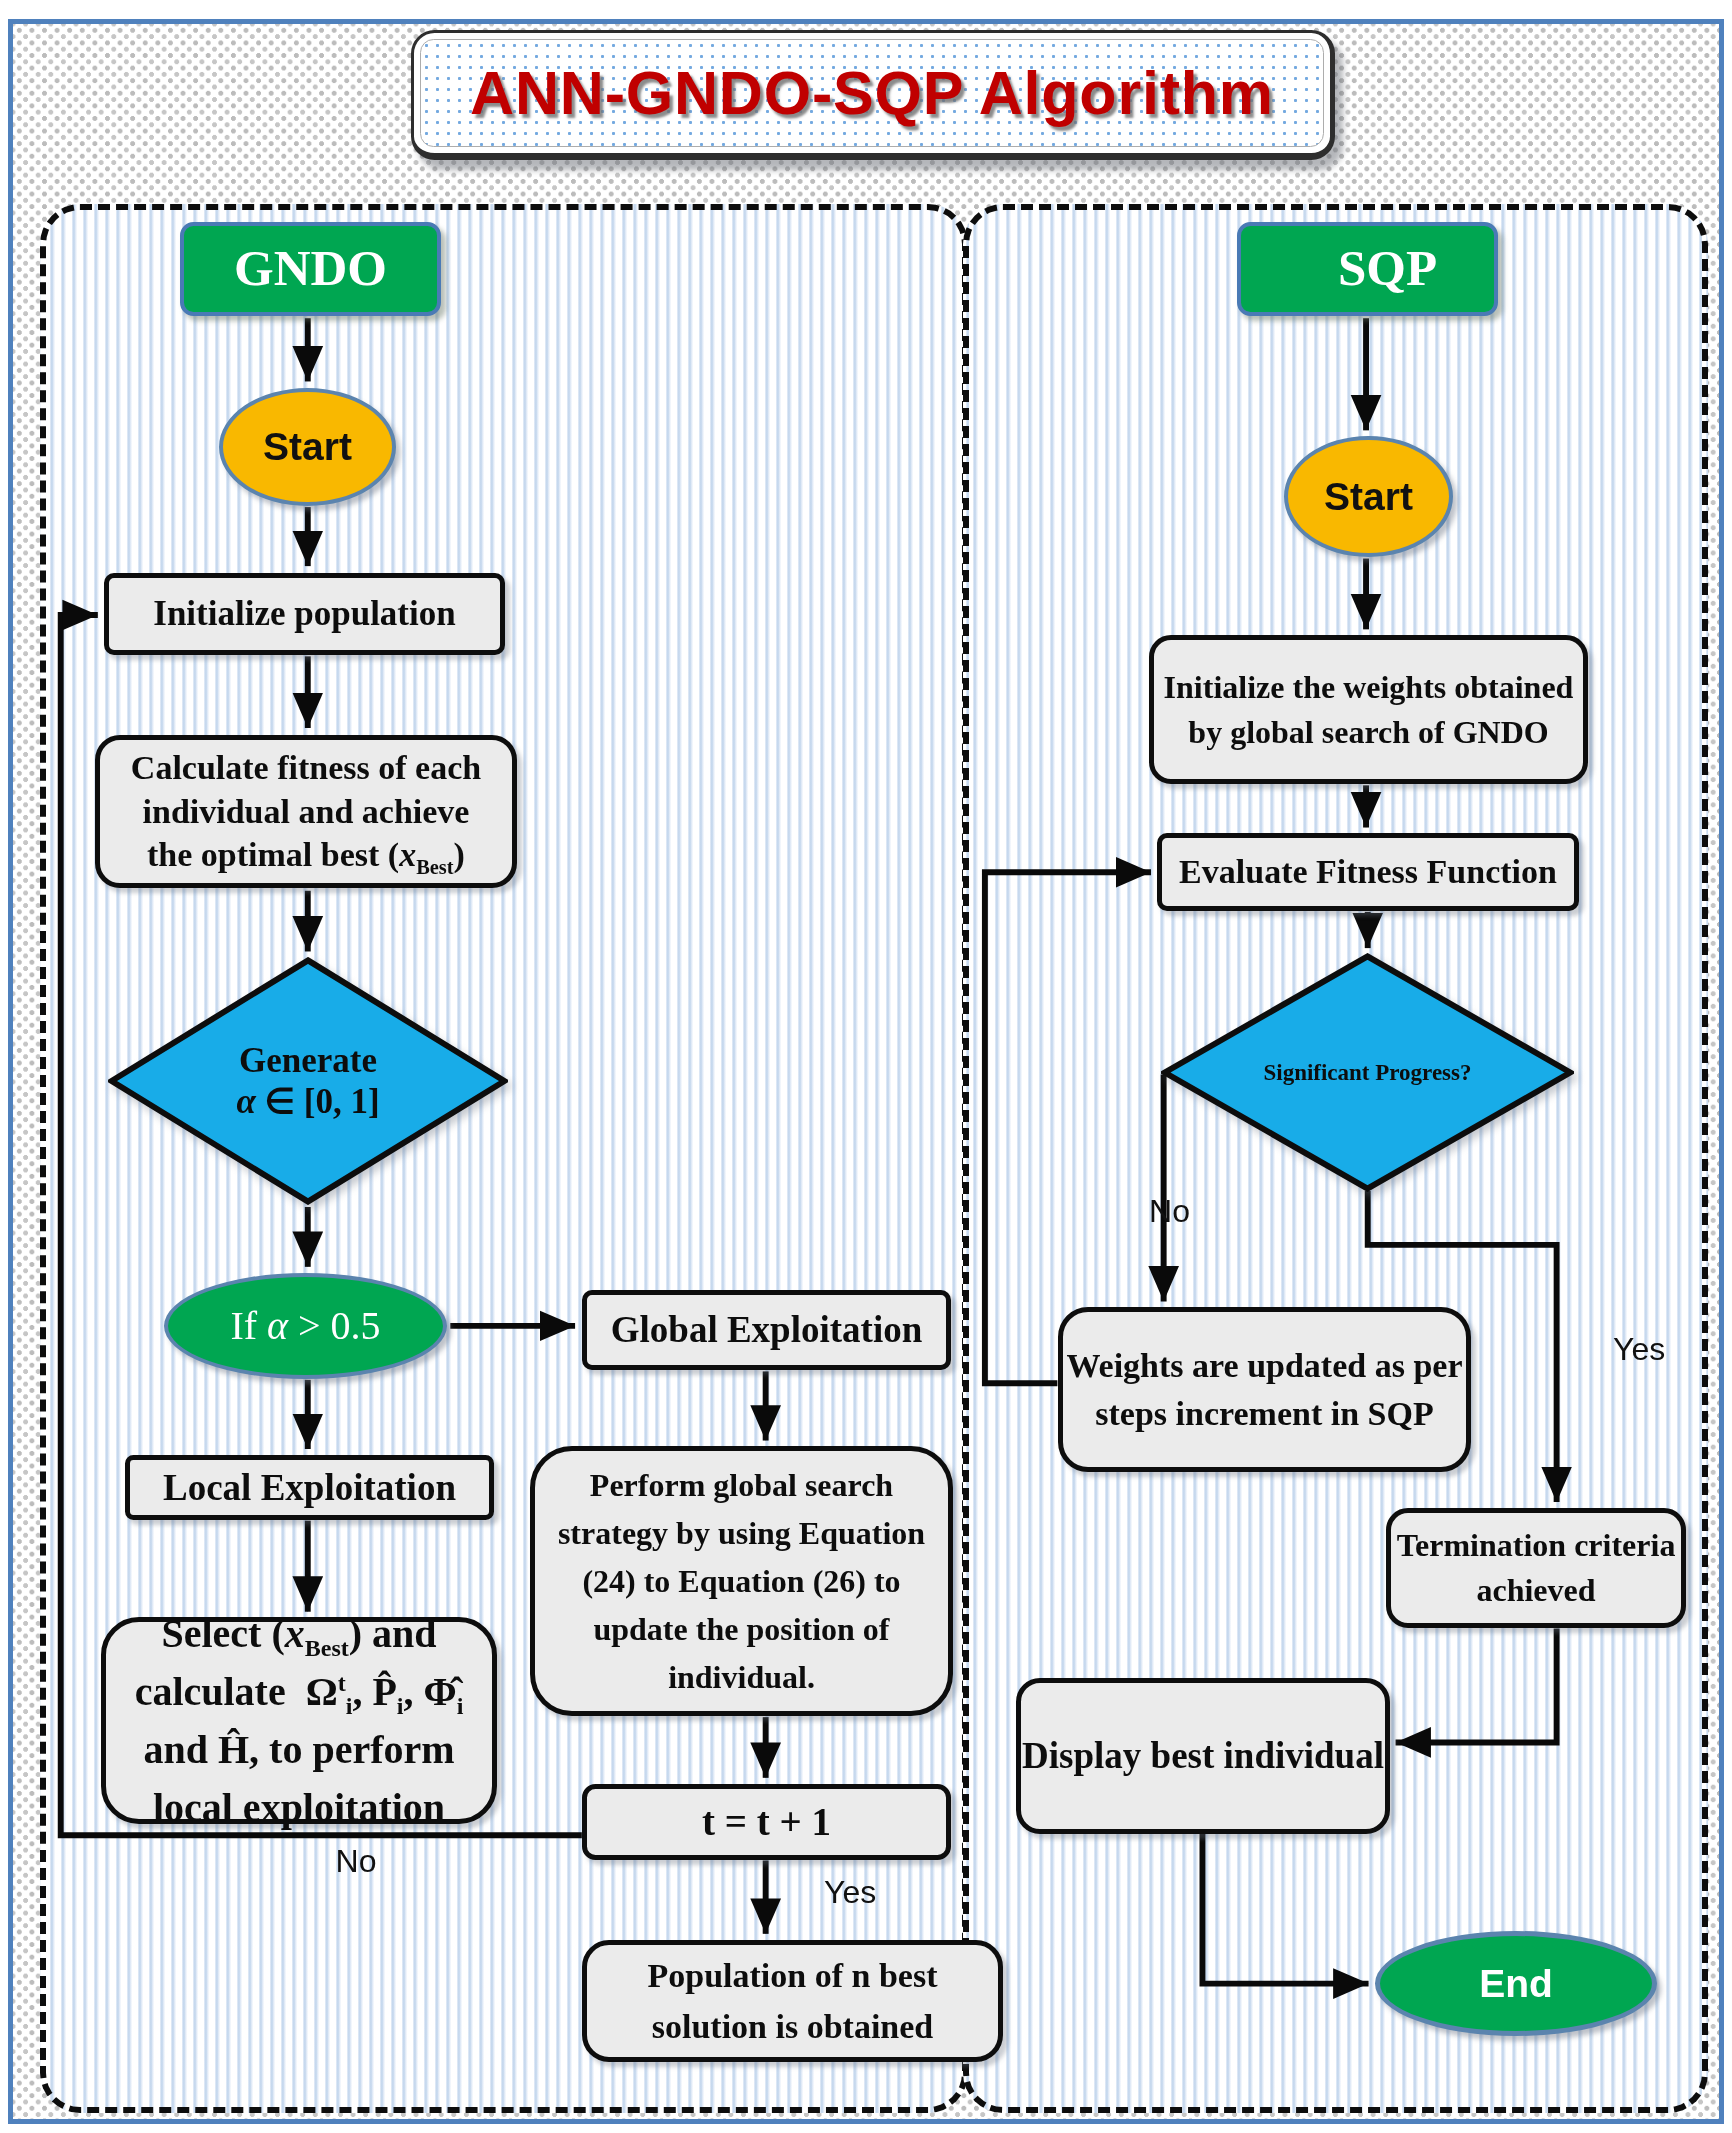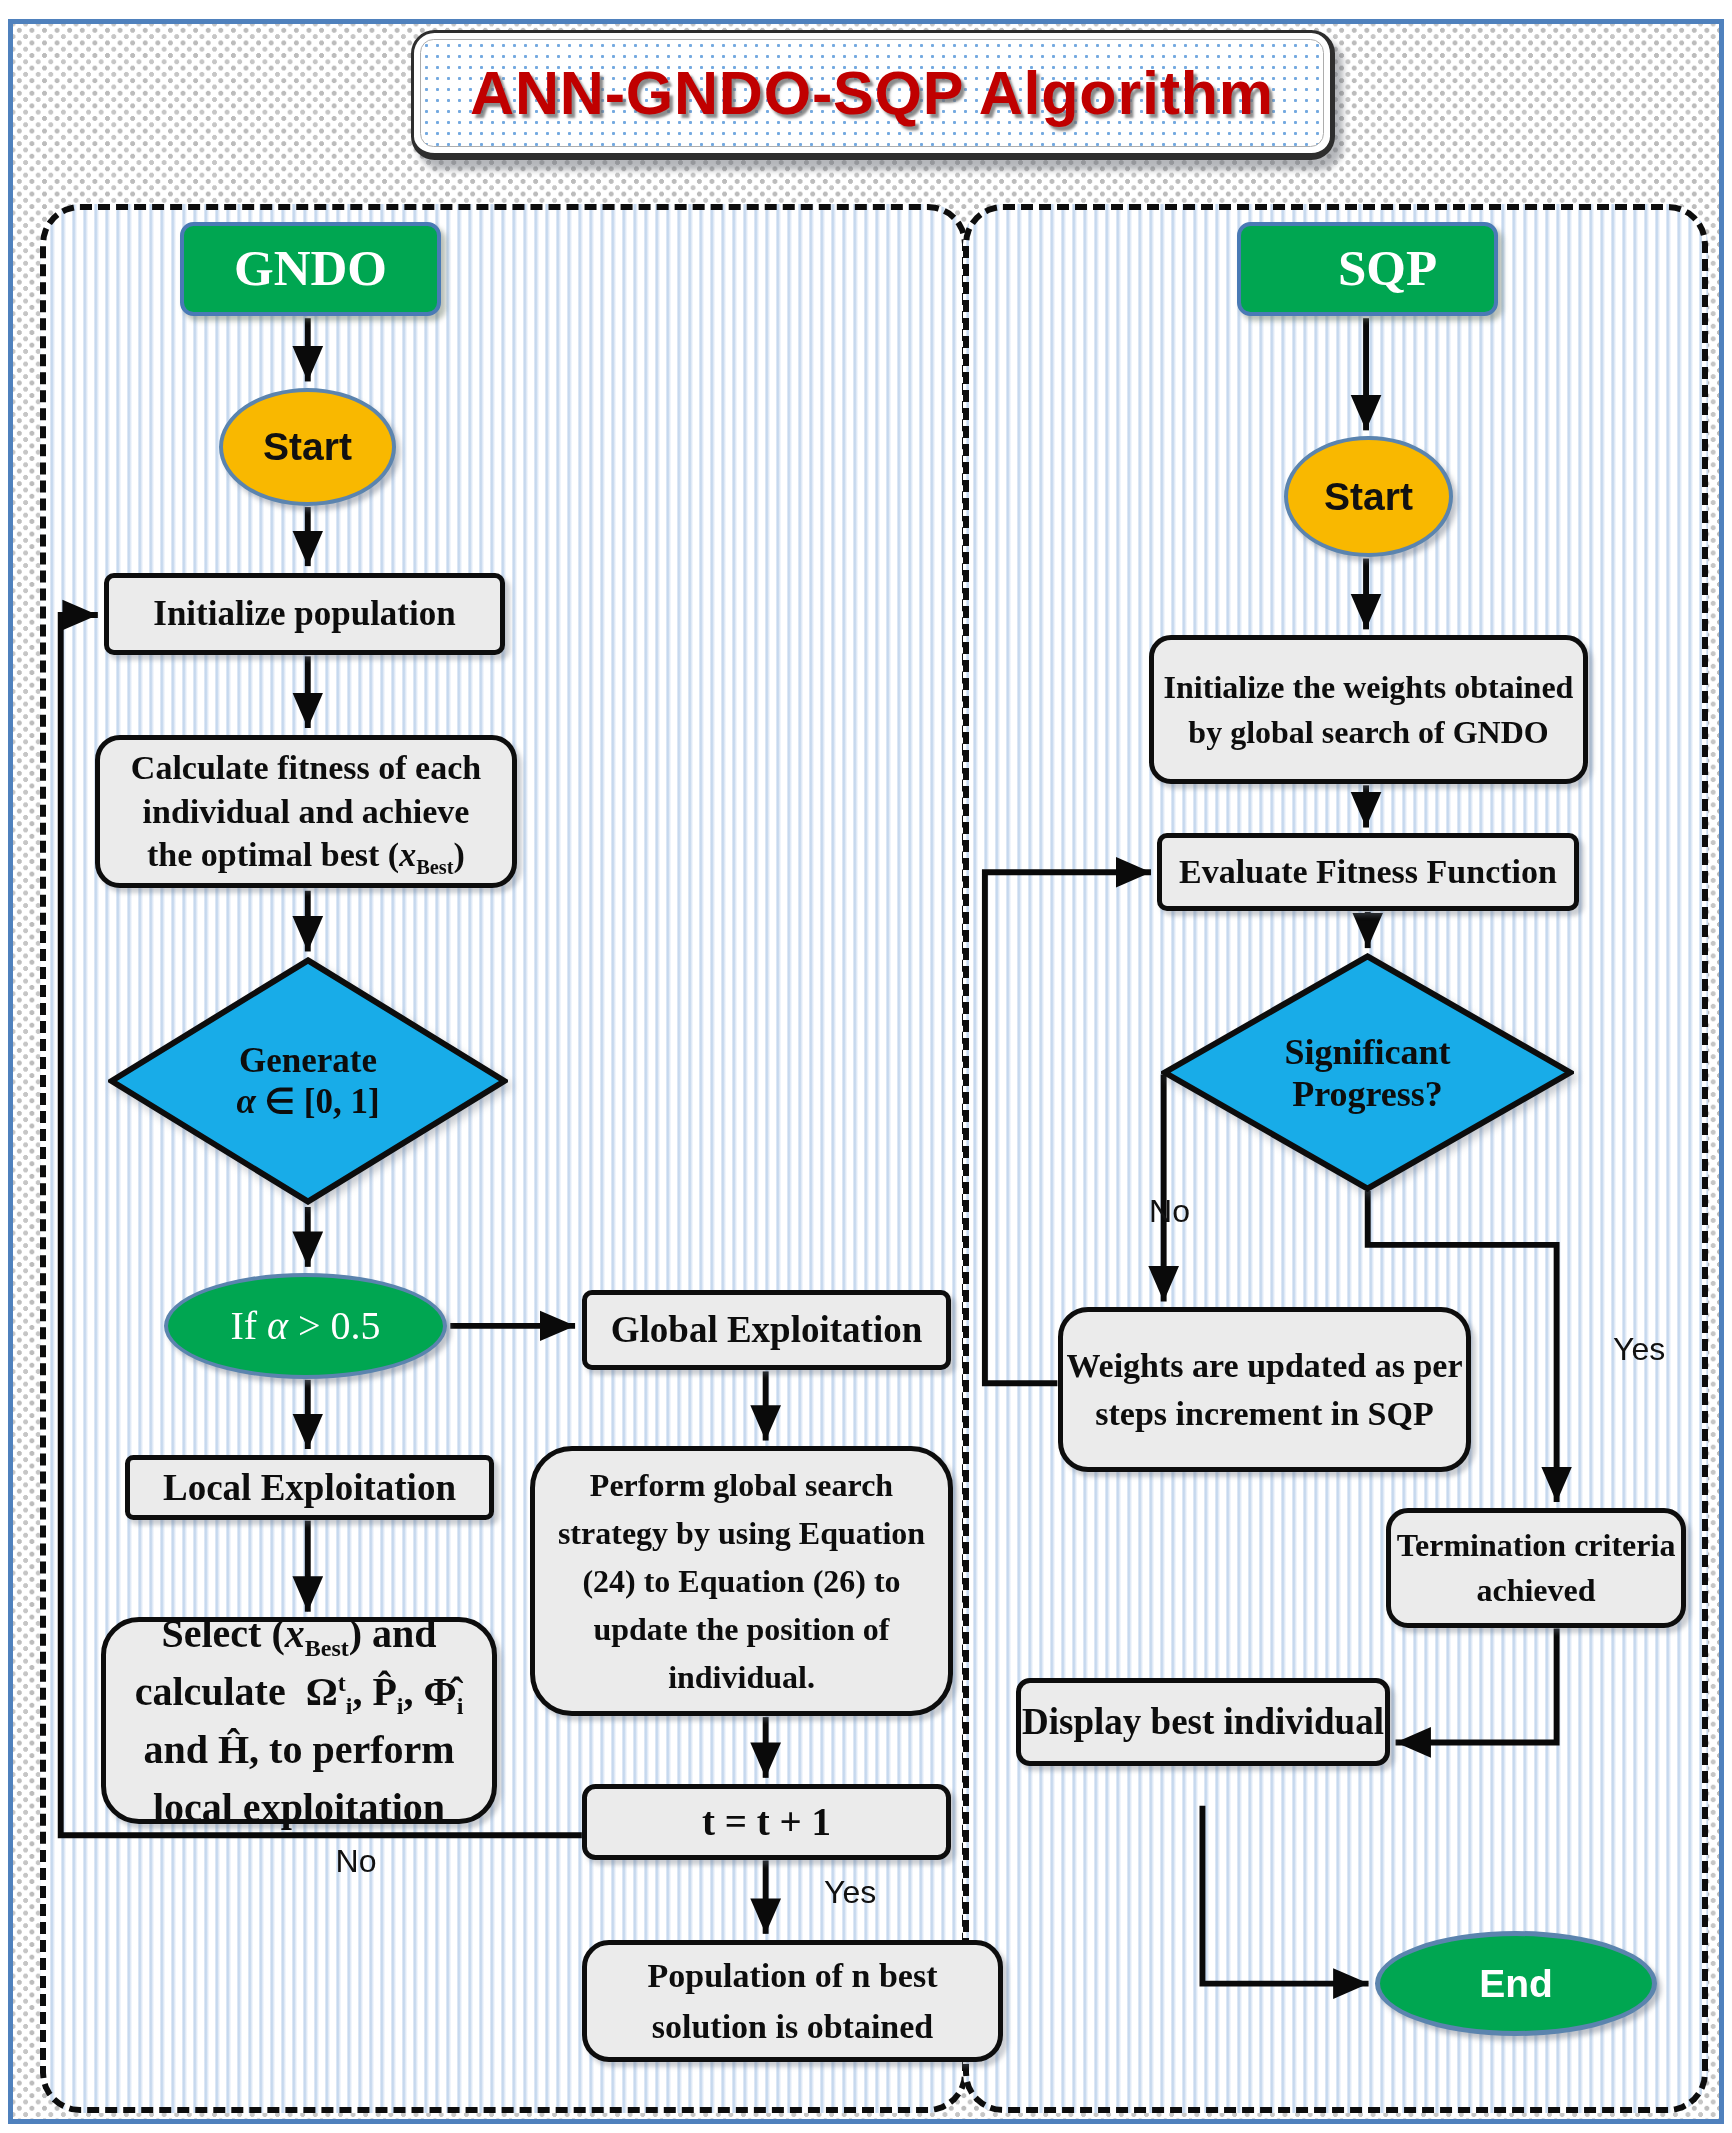--- a/index.html
+++ b/index.html
@@ -68,24 +68,24 @@
   #n-perform{left:530px;top:1446px;width:423px;height:270px;border-radius:42px;font-size:32px;line-height:1.5;padding:0 20px;}
   #n-titer{left:582px;top:1784px;width:369px;height:76px;border-radius:13.5px;font-size:39px;}
   #n-popbest{left:582px;top:1940px;width:421px;height:122px;border-radius:27px;font-size:34px;line-height:1.5;}
   #lbl-no-l{left:253px;top:1843px;width:118px;text-align:center;}
   #lbl-yes-l{left:780px;top:1874px;}
   #n-sqp-header{left:1237px;top:222px;width:261px;height:94px;padding-left:40px;}
   #n-sqp-start{left:1284px;top:436px;width:169px;height:121px;}
   #n-init-w{left:1149px;top:635px;width:439px;height:149px;border-radius:22px;font-size:32px;line-height:1.4;}
   #n-eval{left:1157px;top:833px;width:422px;height:78px;border-radius:10px;font-size:34px;}
   #n-sig-diamond{left:1161px;top:953px;width:413px;height:239px;}
-  #n-sig-diamond .dtxt{font-size:36px;}
+  #n-sig-diamond .dtxt{font-size:23px;}
   #n-weights{left:1058px;top:1307px;width:413px;height:165px;border-radius:30px;font-size:34px;line-height:1.4;}
   #n-term{left:1386px;top:1508px;width:300px;height:120px;border-radius:22px;font-size:32px;line-height:1.4;}
-  #n-display{left:1016px;top:1678px;width:374px;height:88px;border-radius:14px;font-size:37px;line-height:1.4;}
+  #n-display{left:1016px;top:1678px;width:374px;height:156px;border-radius:24px;font-size:37px;line-height:1.4;}
   #n-end{left:1375px;top:1931px;width:282px;height:105px;}
   #lbl-no-r{left:1052px;top:1193px;width:94px;text-align:right;}
   #lbl-yes-r{left:1569px;top:1331px;}
 </style>
 </head>
 <body>
 
 <div class="page">
   <div class="frame"></div>
 

